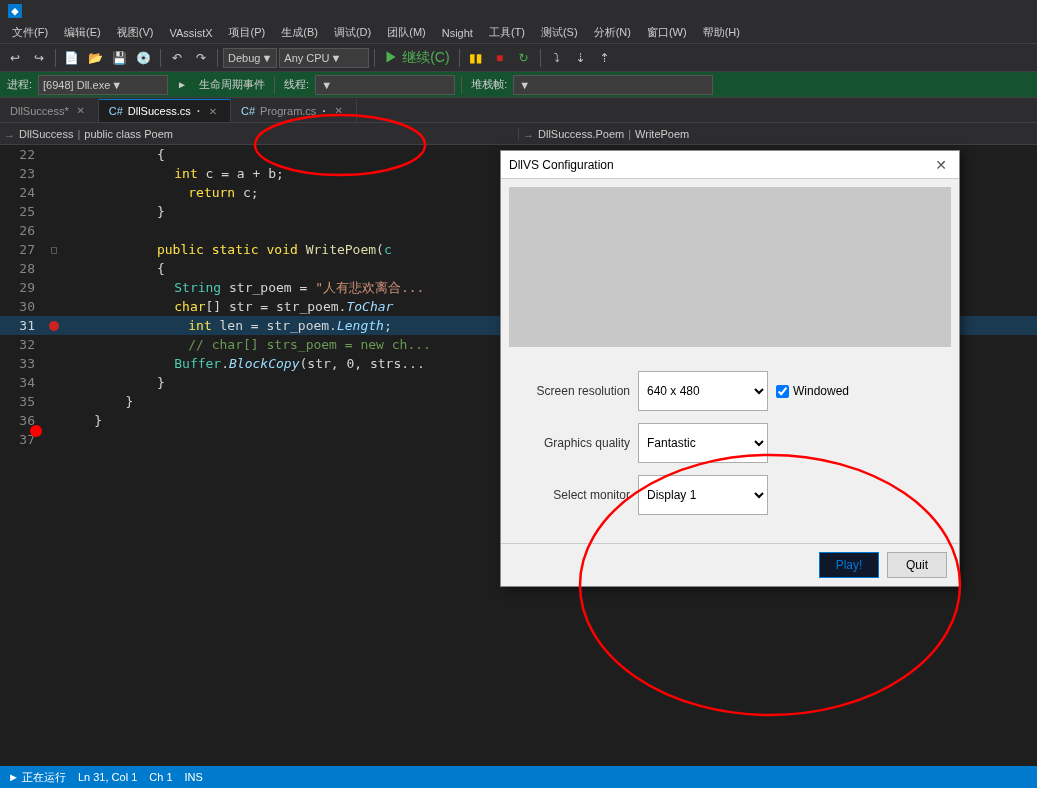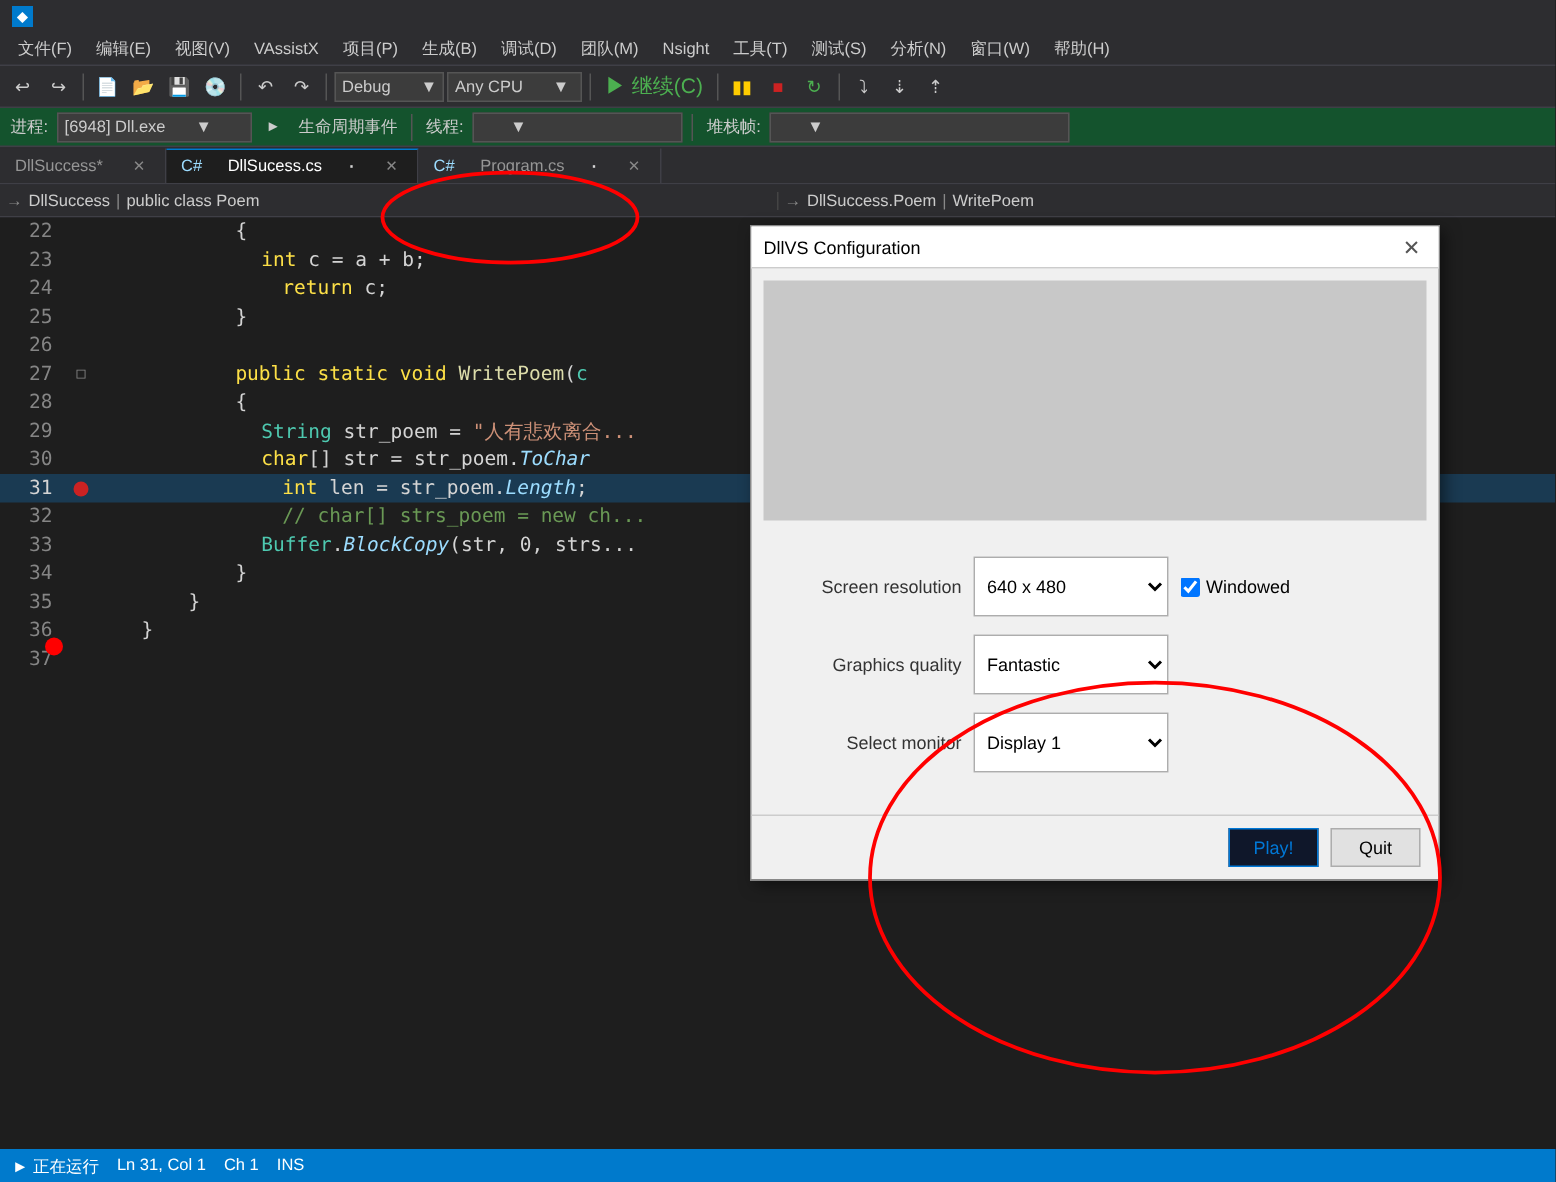--- a/index.html
+++ b/index.html
@@ -82,21 +82,21 @@
     .toolbar-dropdown {
       height: 20px;
       background: #3c3c3c;
       border: 1px solid #555;
       color: #cccccc;
       font-size: 11px;
       padding: 0 4px;
       display: flex;
       align-items: center;
       cursor: pointer;
-      gap: 20px;
+      gap: 1px;
     }
     .play-btn {
       background: transparent;
       border: none;
       color: #4CAF50;
       font-size: 14px;
       cursor: pointer;
       padding: 0 4px;
     }
 
@@ -125,21 +125,21 @@
       border-bottom: 1px solid #3f3f46;
     }
     .tab {
       height: 23px;
       padding: 0 10px;
       display: flex;
       align-items: center;
       font-size: 11px;
       cursor: pointer;
       border-right: 1px solid #3f3f46;
-      gap: 17px;
+      gap: 5px;
       background: #2d2d30;
       color: #969696;
     }
     .tab.active {
       background: #1e1e1e;
       color: #ffffff;
       border-top: 1px solid #007acc;
     }
     .tab-close {
       width: 14px; height: 14px;
@@ -291,21 +291,21 @@
       cursor: pointer;
       color: #333;
     }
     .dialog-tab.active {
       border-bottom: 2px solid #0078d7;
       margin-bottom: -2px;
       color: #000;
       font-weight: bold;
     }
     .dialog-content {
-      padding: 16px 20px;
+      padding: 16px 9px;
     }
     .dialog-row {
       display: flex;
       align-items: center;
       margin-bottom: 12px;
       gap: 8px;
     }
     .dialog-label {
       width: 120px;
       font-size: 12px;

